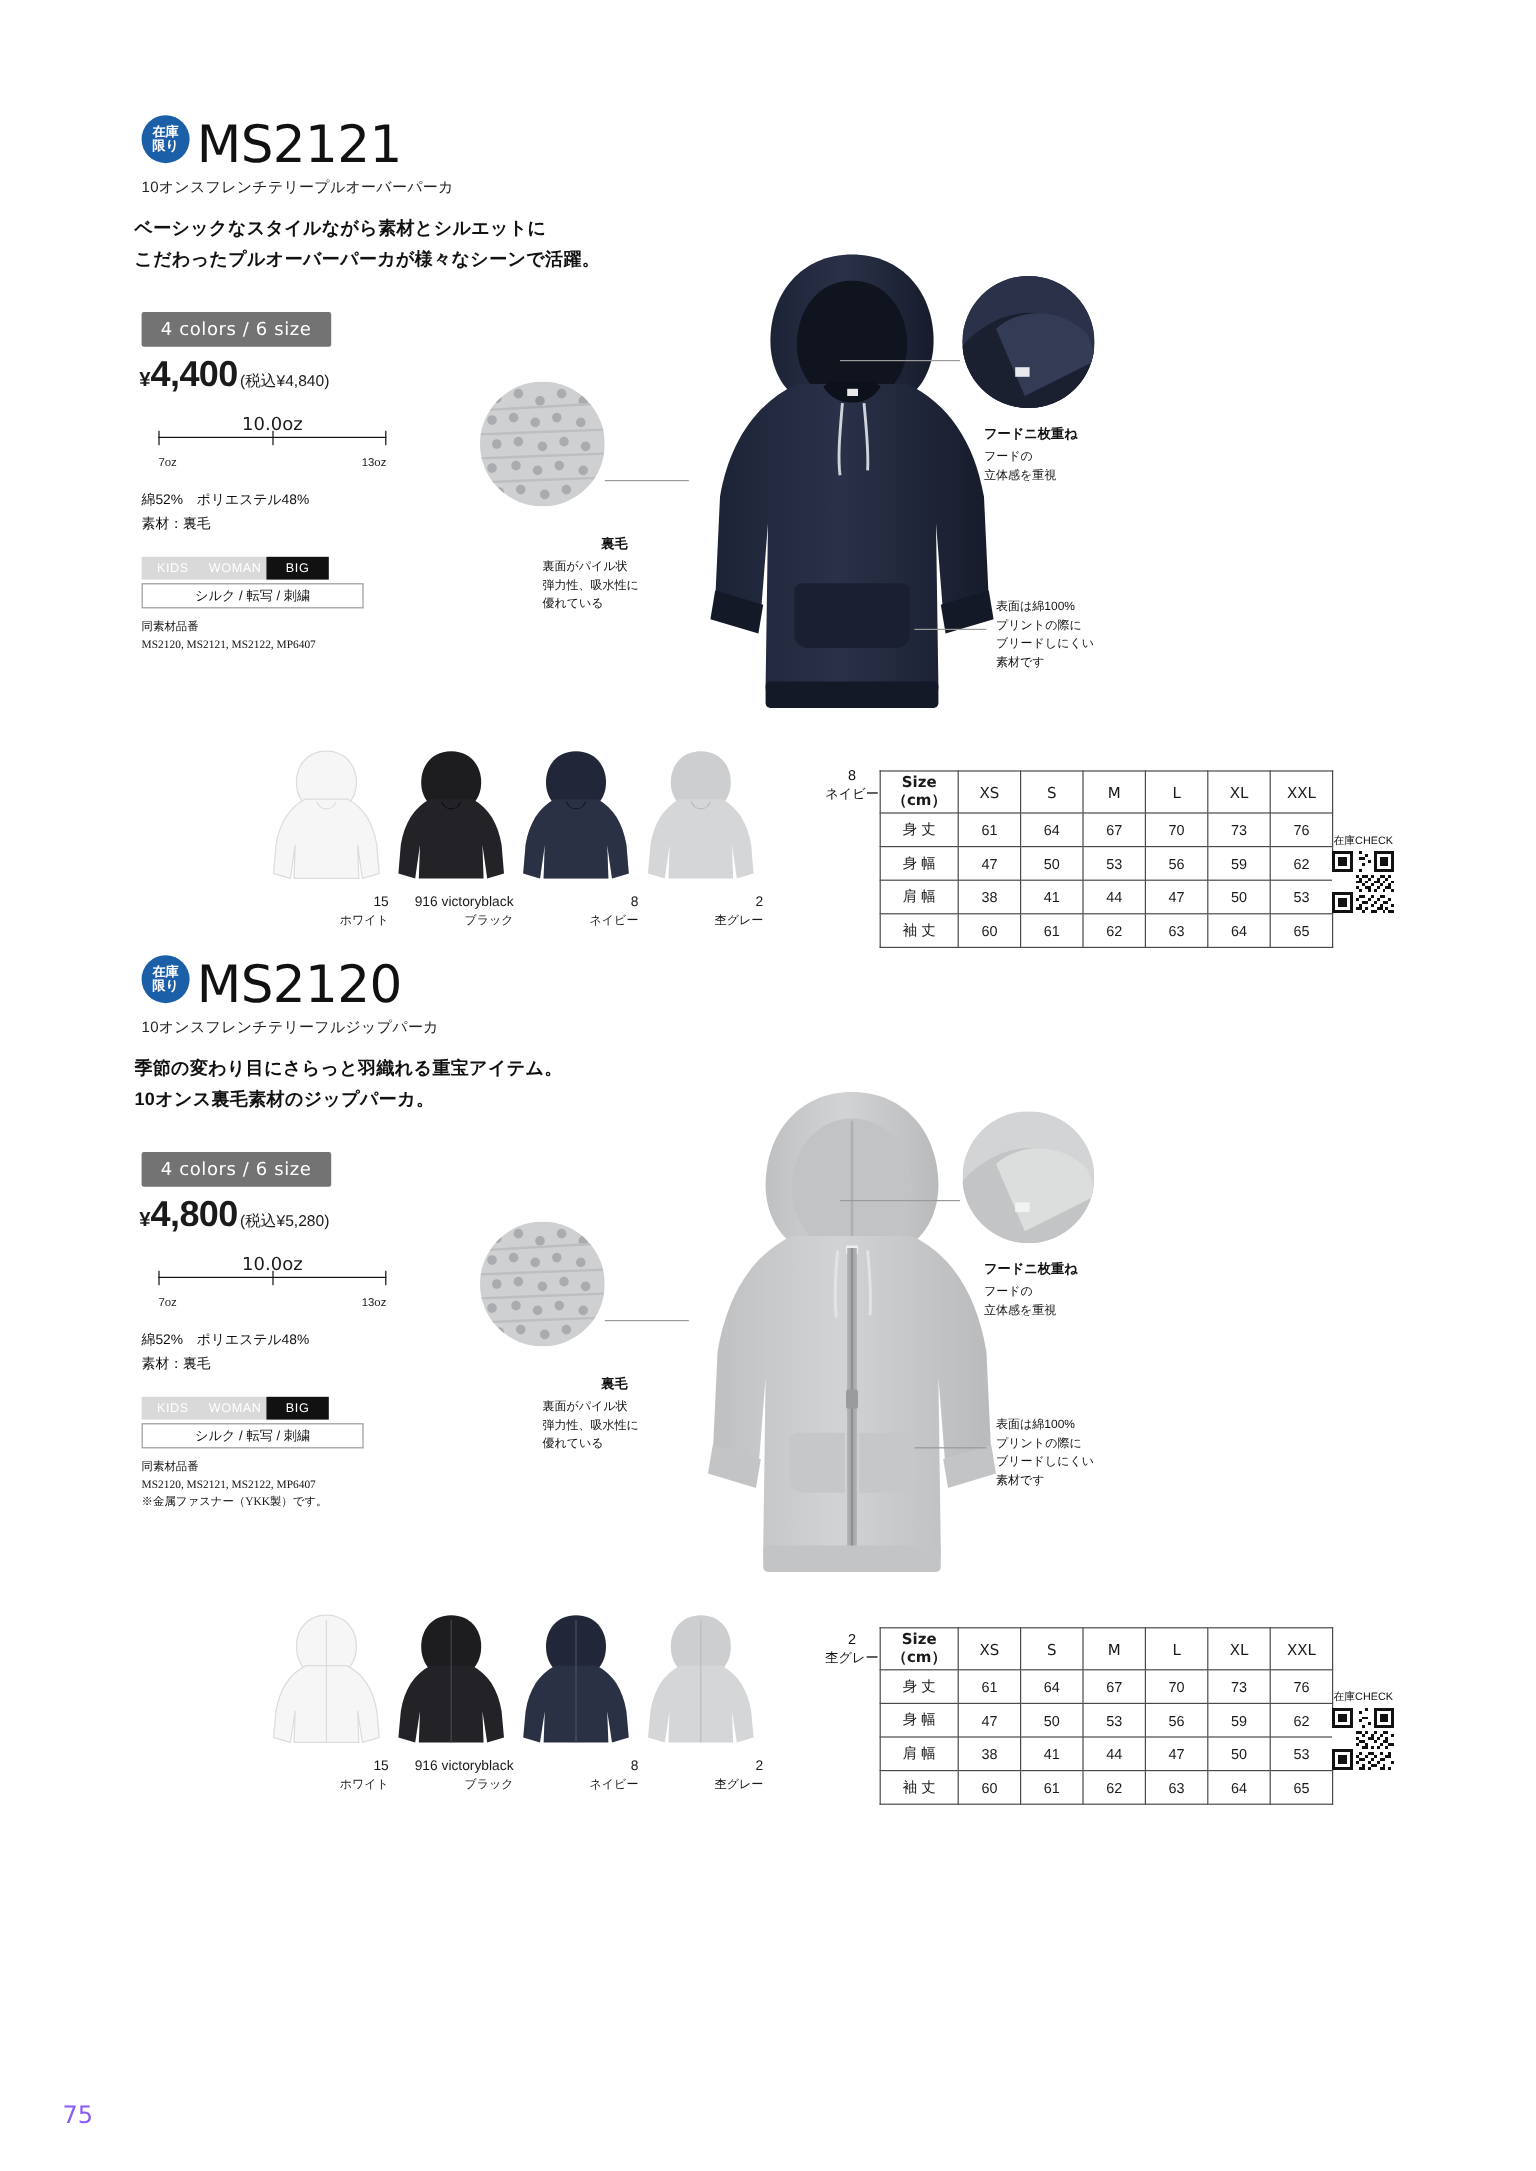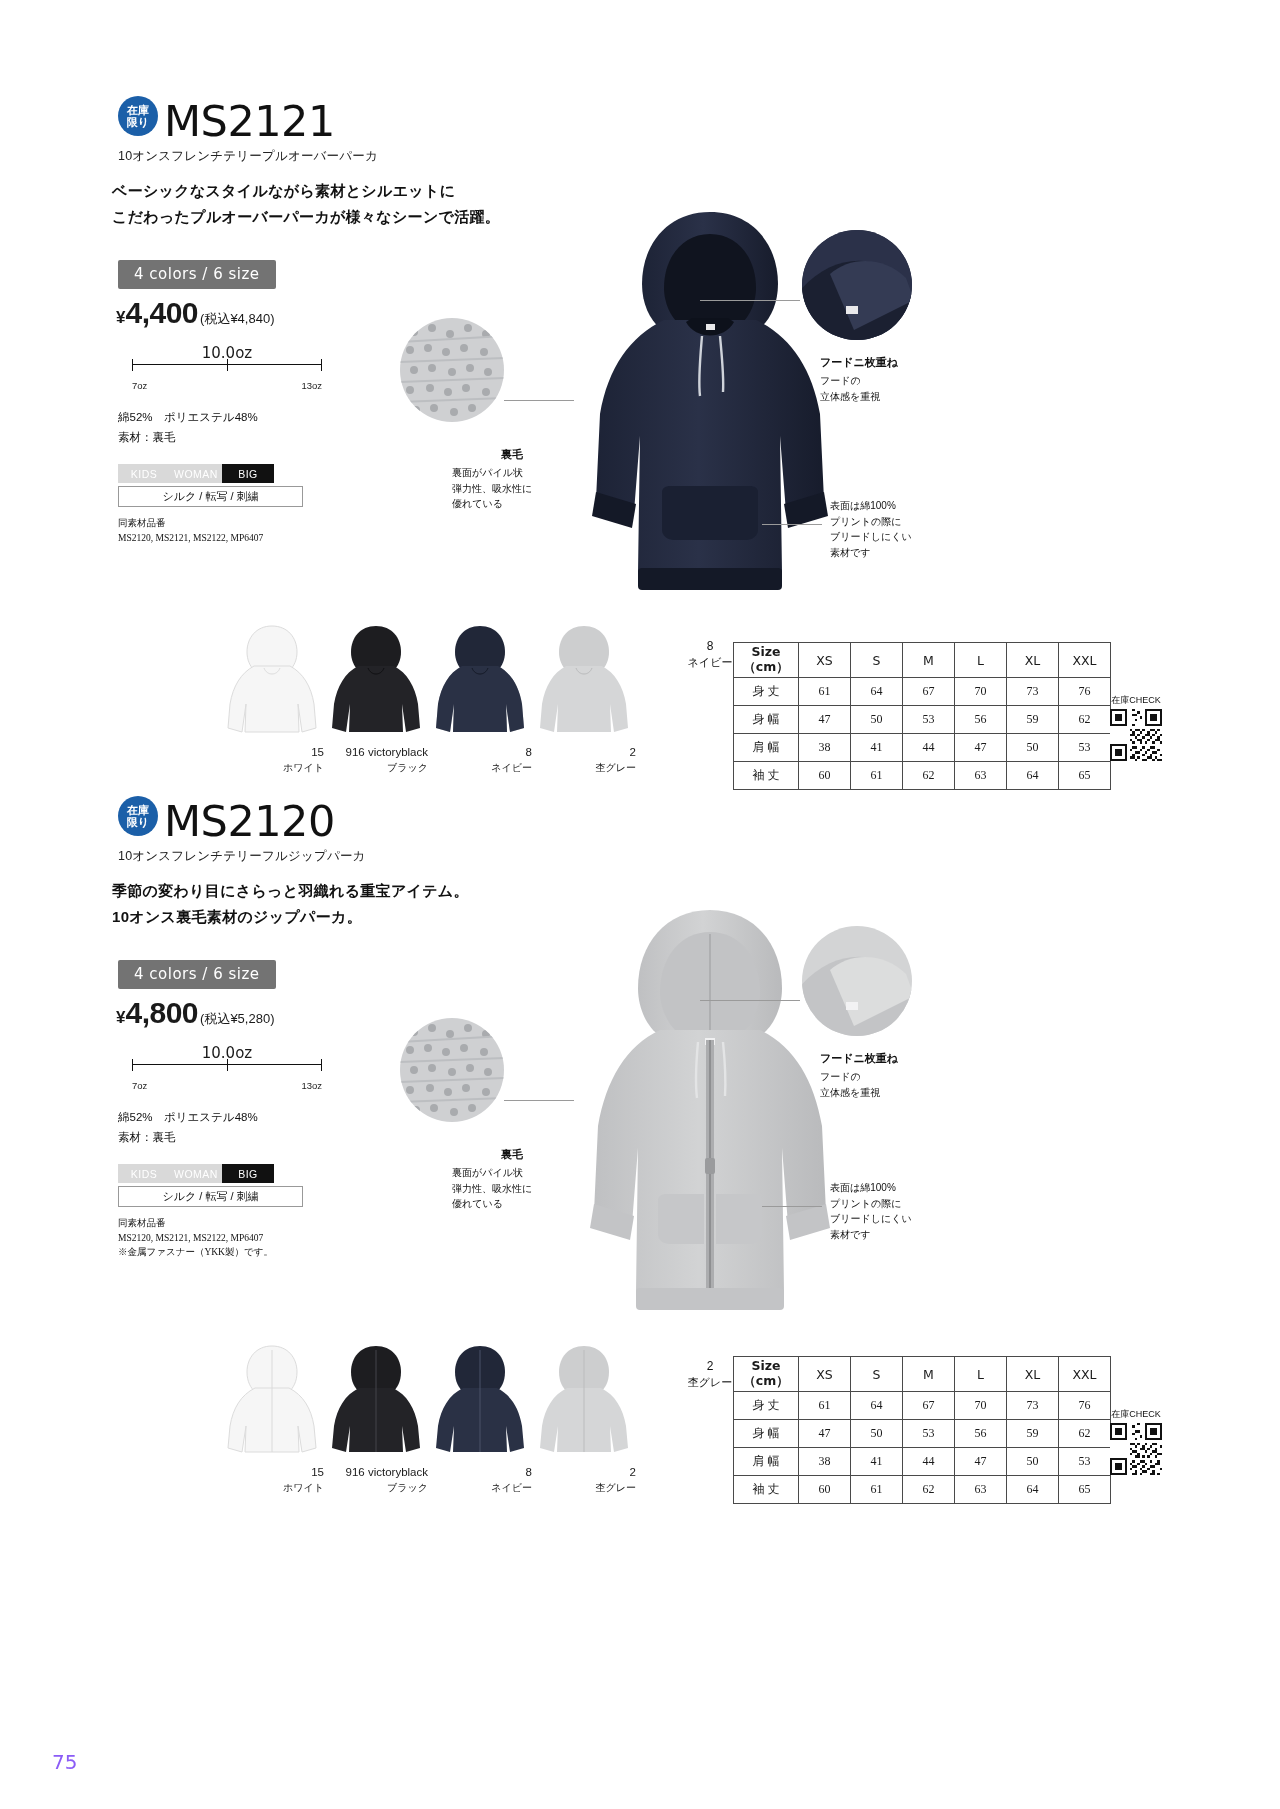--- a/index.html
+++ b/index.html
@@ -75,21 +75,21 @@
   .swatch .cap{font-size:11.5px;margin-top:4px;line-height:1.45;text-align:right;}
   .swatch .cap .n{font-weight:400;}
   .swatch .cap .jp{font-size:10px;display:block;}
 
   
   table.sizes{position:absolute;border-collapse:collapse;font-size:12px;}
   table.sizes td,table.sizes th{border:1px solid #4a4a4a;text-align:center;font-weight:normal;
     height:25px;}
   table.sizes th.hdr{width:62px;font-weight:bold;font-size:12.5px;}
   table.sizes td.rh{width:62px;}
-  table.sizes td{width:49px;font-family:Liberation Serif, serif;}
+  table.sizes td{width:49px;font-family:Liberation Sans, sans-serif;}
   table.sizes th{width:49px;font-family:"DejaVu Sans",sans-serif;font-size:12.5px;}
 
   .qr{position:absolute;}
   .qrlabel{font-size:9px;text-align:center;margin-bottom:2px;color:#111;}
   .qrbox{width:52px;height:52px;}
 
   .pagenum{position:absolute;left:52px;top:1750px;font-size:20px;color:#8b5cf6;
     font-family:"DejaVu Sans",sans-serif;}
 
   

